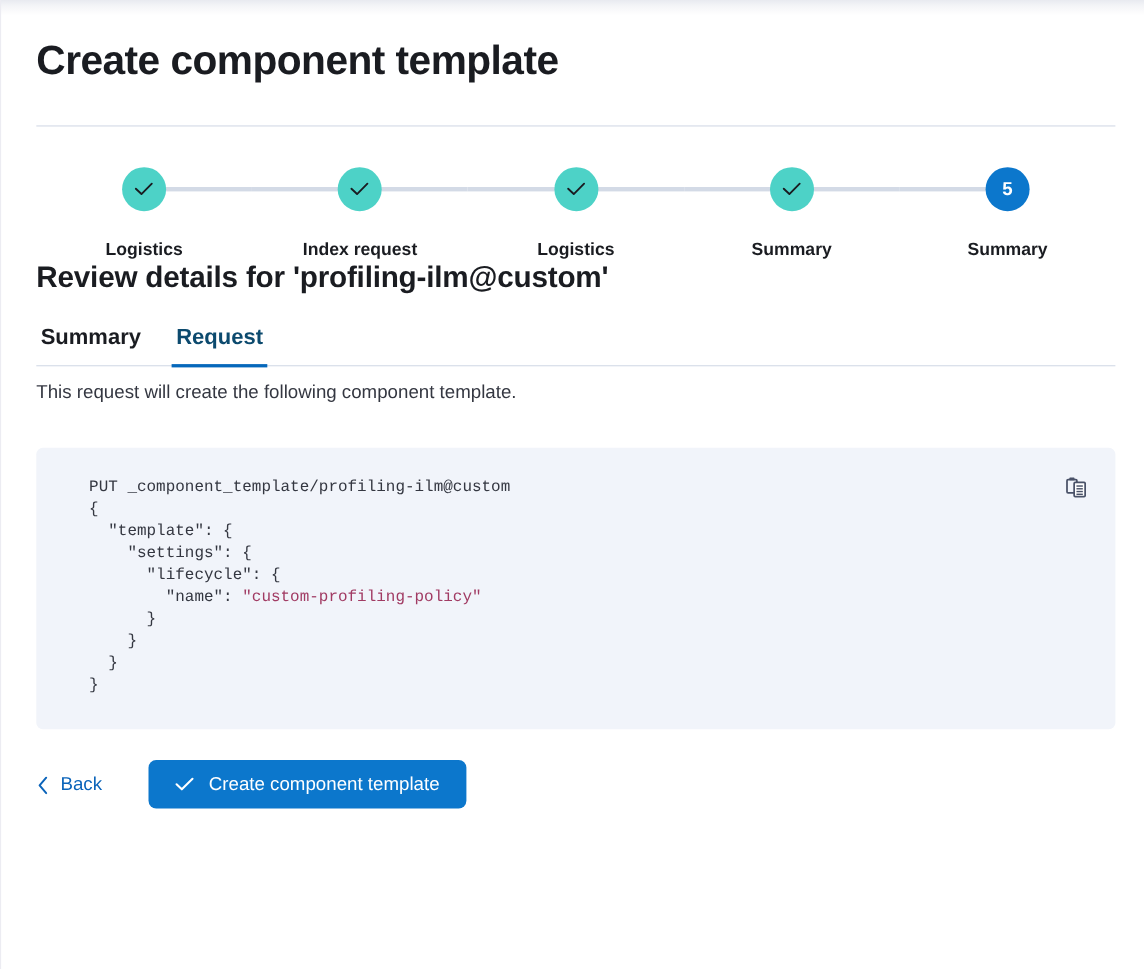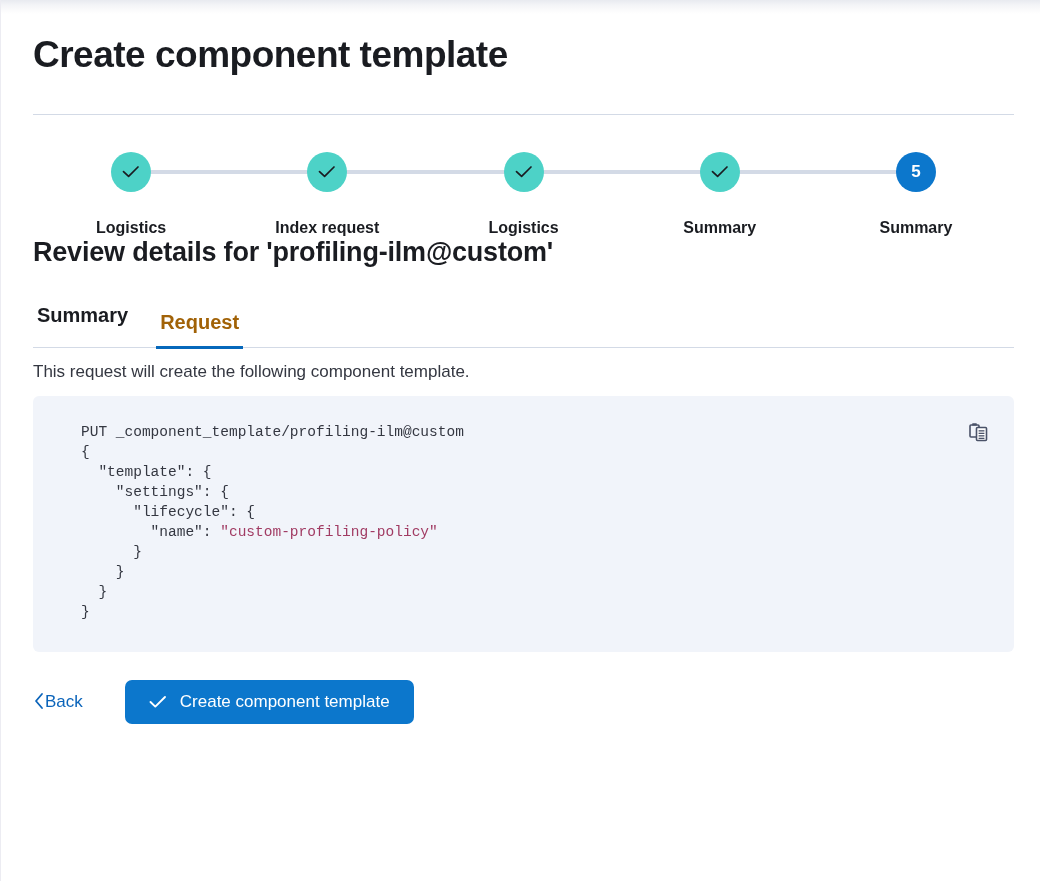--- a/index.html
+++ b/index.html
@@ -141,36 +141,35 @@
     color: #1a1c21;
     padding: 0 4px 12px 4px;
     cursor: pointer;
     border-bottom: 3px solid transparent;
     margin-bottom: -2px;
     background: none;
     border-left: none; border-right: none; border-top: none;
     font-family: "Liberation Sans", sans-serif;
   }
   .tab.active {
-    color: #a16207;
+    color: #0c4a6e;
     border-bottom-color: #0668bb;
-    margin-top: 15px;
   }
 
   
   .description {
     margin-top: 12px;
     font-size: 17px;
     color: #343741;
     line-height: 1.4;
   }
 
   
   .code-block {
-    margin-top: 12px;
+    margin-top: 38px;
     width: 981px;
     background: #f1f4fa;
     border-radius: 6px;
     padding: 26px 24px 26px 24px;
     position: relative;
     min-height: 256px;
   }
   .code-block pre {
     font-family: "Liberation Mono", "DejaVu Sans Mono", monospace;
     font-size: 14.5px;
@@ -197,21 +196,22 @@
 
   
   .footer {
     margin-top: 28px;
     display: flex;
     align-items: center;
     gap: 42px;
   }
   .back-link {
     display: flex;
-    align-items: flex-start;
+    align-items: flex-end;
+    gap: 10px;
     color: #0b64ba;
     font-size: 17px;
     font-weight: 400;
     cursor: pointer;
     background: none;
     border: none;
     padding: 0;
     font-family: "Liberation Sans", sans-serif;
   }
   .primary-btn {

